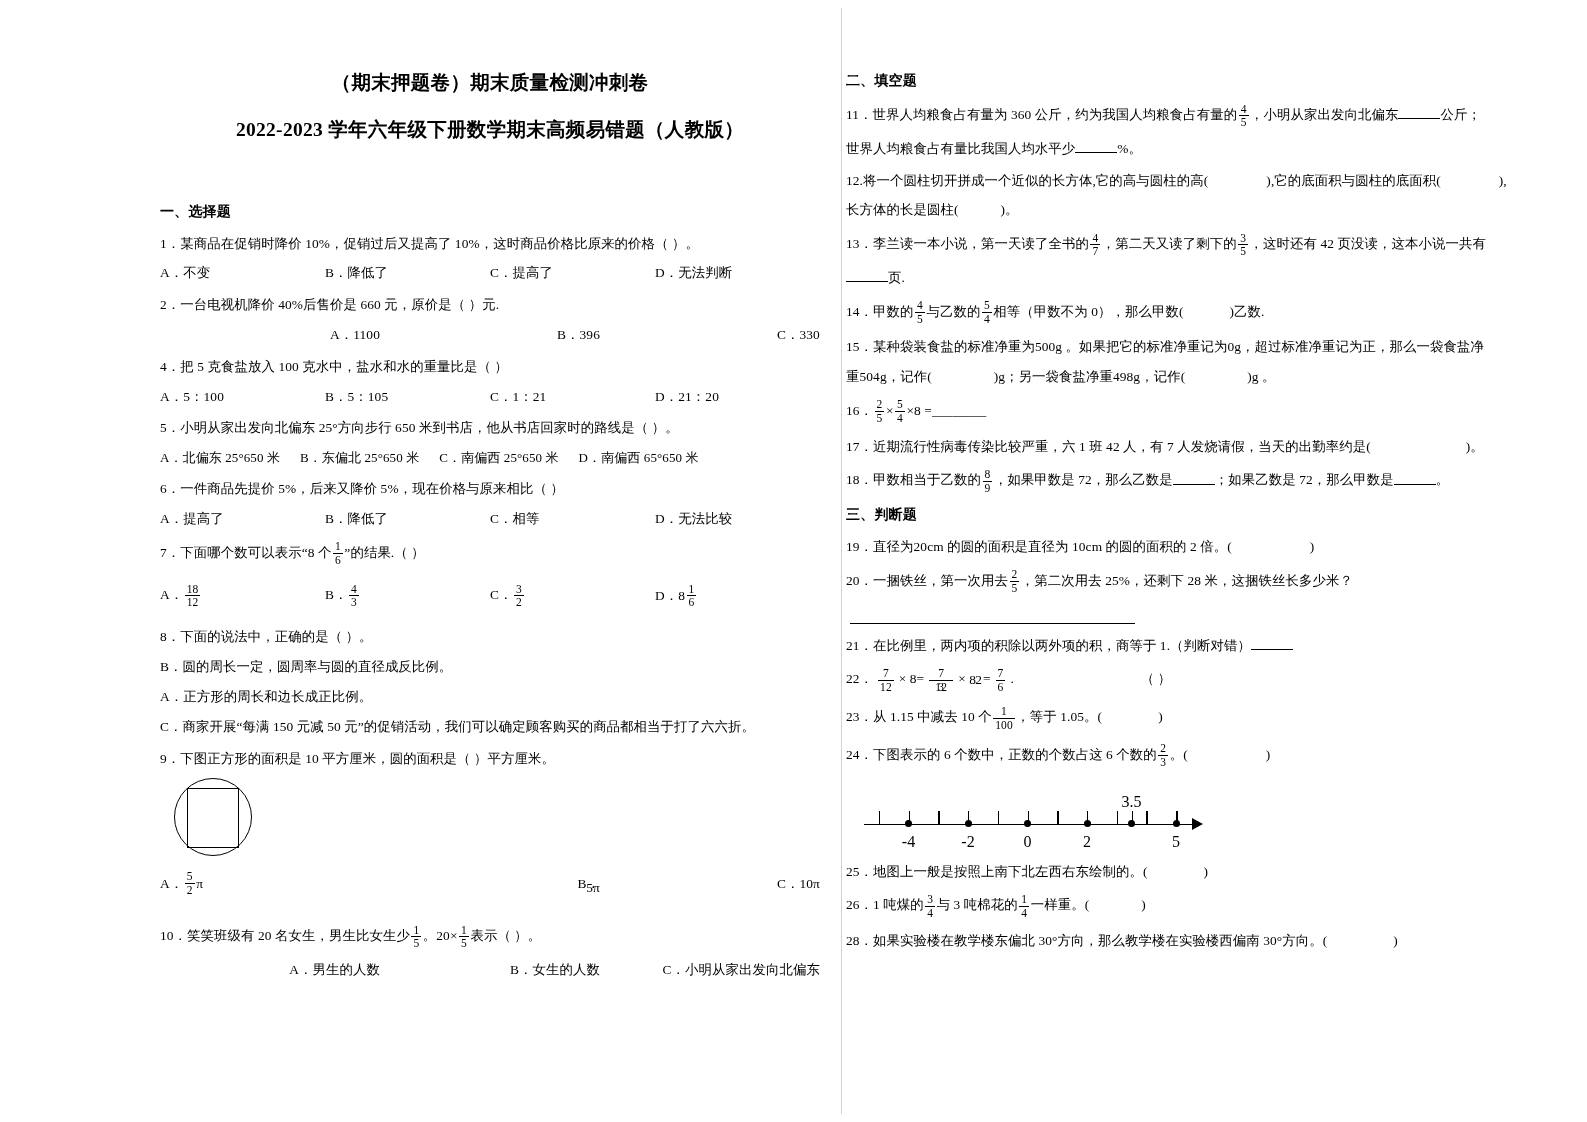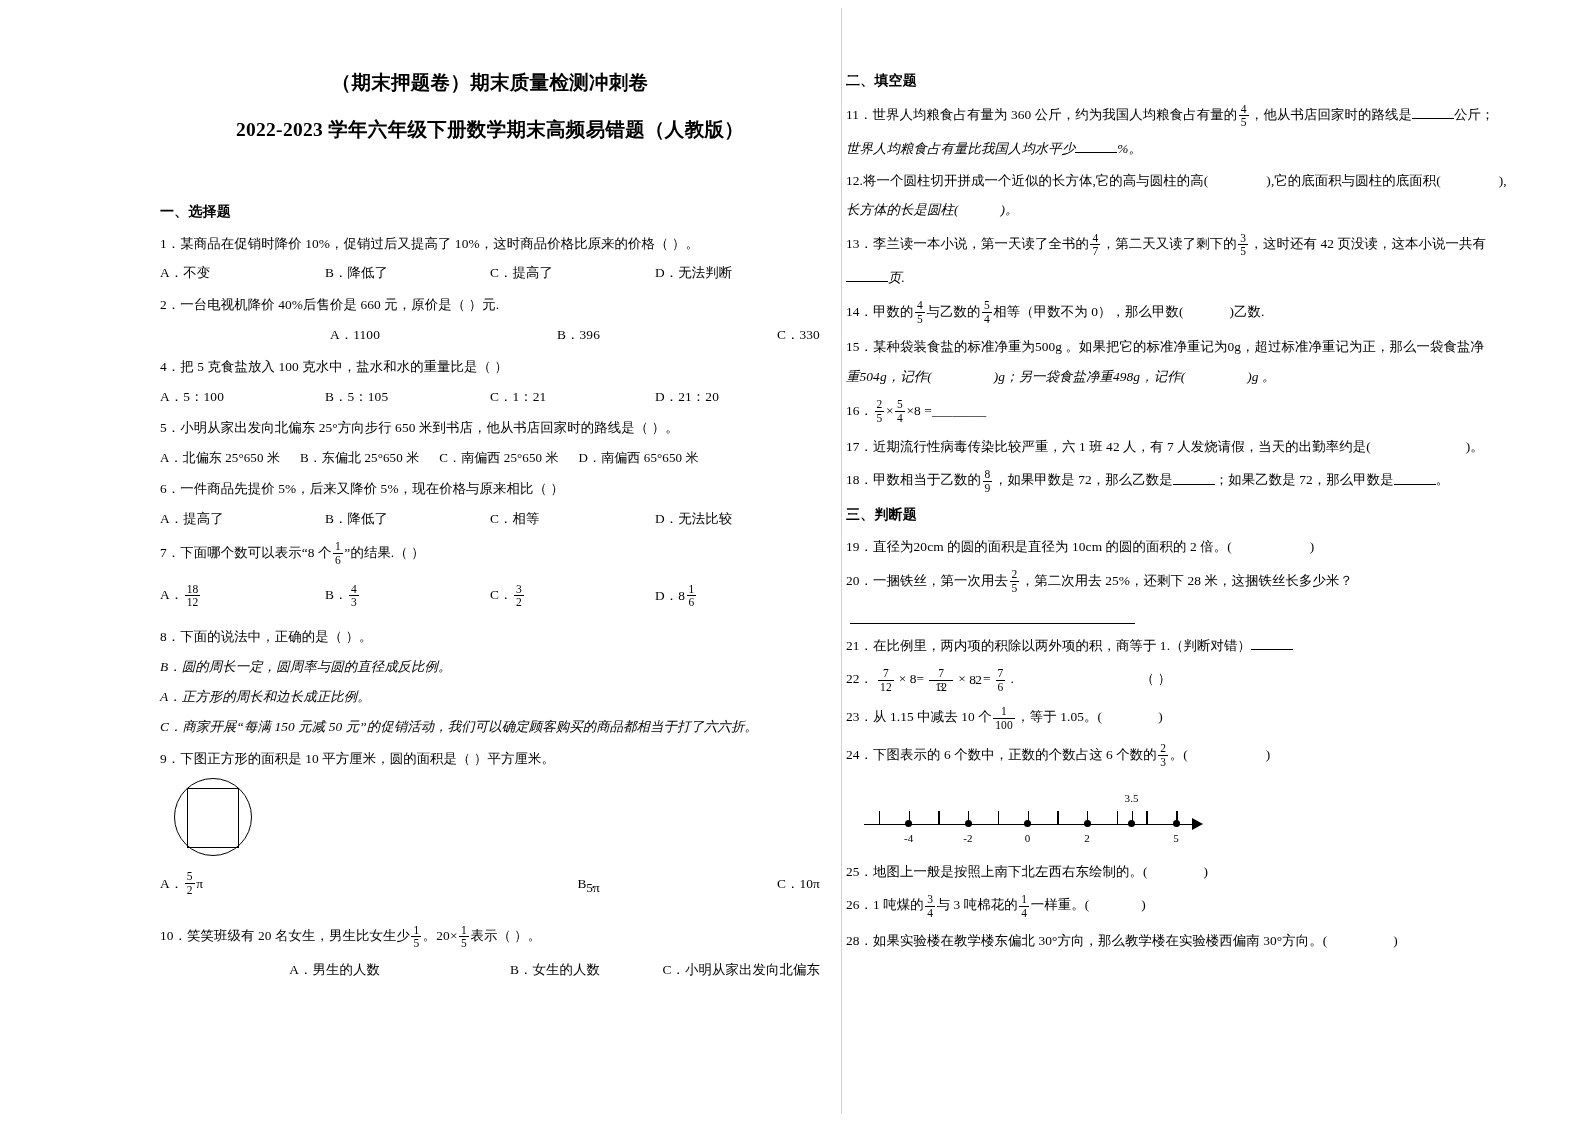--- a/index.html
+++ b/index.html
@@ -64,21 +64,21 @@
   }
 
   
   .q {
     font-size: 13.4px;
     line-height: 1.55;
     margin-bottom: 11px;
     letter-spacing: 0.1px;
   }
   .q-stem { display: block; margin-bottom: 9px; }
-  .q-cont { display: block; margin-bottom: 9px; font-style: italic; }
+  .q-cont { display: block; margin-bottom: 9px; }
 
   .opts {
     display: flex;
     font-size: 13.4px;
     margin-bottom: 11px;
   }
   .opts.o4 > .opt { width: 25%; font-family: Liberation Serif, serif; }
   .opts.o3 > .opt { width: 33.33%; text-align: right; }
   .opts.tight > .opt { width: auto; margin-right: 20px; white-space: nowrap; text-align: center; }
   .opt { display: block; }
@@ -176,21 +176,21 @@
     position: absolute;
     top: 36.5px;
     width: 7px; height: 7px;
     background: #000;
     border-radius: 50%;
     margin-left: -3.2px;
   }
   .nl-label {
     position: absolute;
     top: 46px;
-    font-size: 11px;
+    font-size: 16px;
     transform: translateX(-50%);
   }
   .nl-label.above {
     top: 6px;
   }
   .ov-den {
     position: relative;
     display: inline-block;
     min-width: 20px;
     text-align: center;
@@ -365,21 +365,21 @@
 
   <div class="col-right">
 
     <div class="section-title">二、填空题</div>
 
     <div class="q">
       <span class="q-stem">
         <span>11．</span><span>世界人均粮食占有量为 360 公斤，约为我国人均粮食占有量的</span><span class="frac">
             <span class="num">4</span>
             <span class="den">5</span>
-          </span><span>，他从书店回家时的路线是</span><span class="blank-u"></span><span>公斤；</span>
+          </span><span>，小明从家出发向北偏东</span><span class="blank-u"></span><span>公斤；</span>
       </span>
       <span class="q-cont">
         <span>世界人均粮食占有量比我国人均水平少</span><span class="blank-u"></span><span>%。</span>
       </span>
     </div>
 
     <div class="q">
       <span class="q-stem">
         <span>12.</span><span>将一个圆柱切开拼成一个近似的长方体,它的高与圆柱的高(</span><span style="display:inline-block;width:58px"></span><span>),它的底面积与圆柱的底面积(</span><span style="display:inline-block;width:58px"></span><span>),</span>
       </span>

